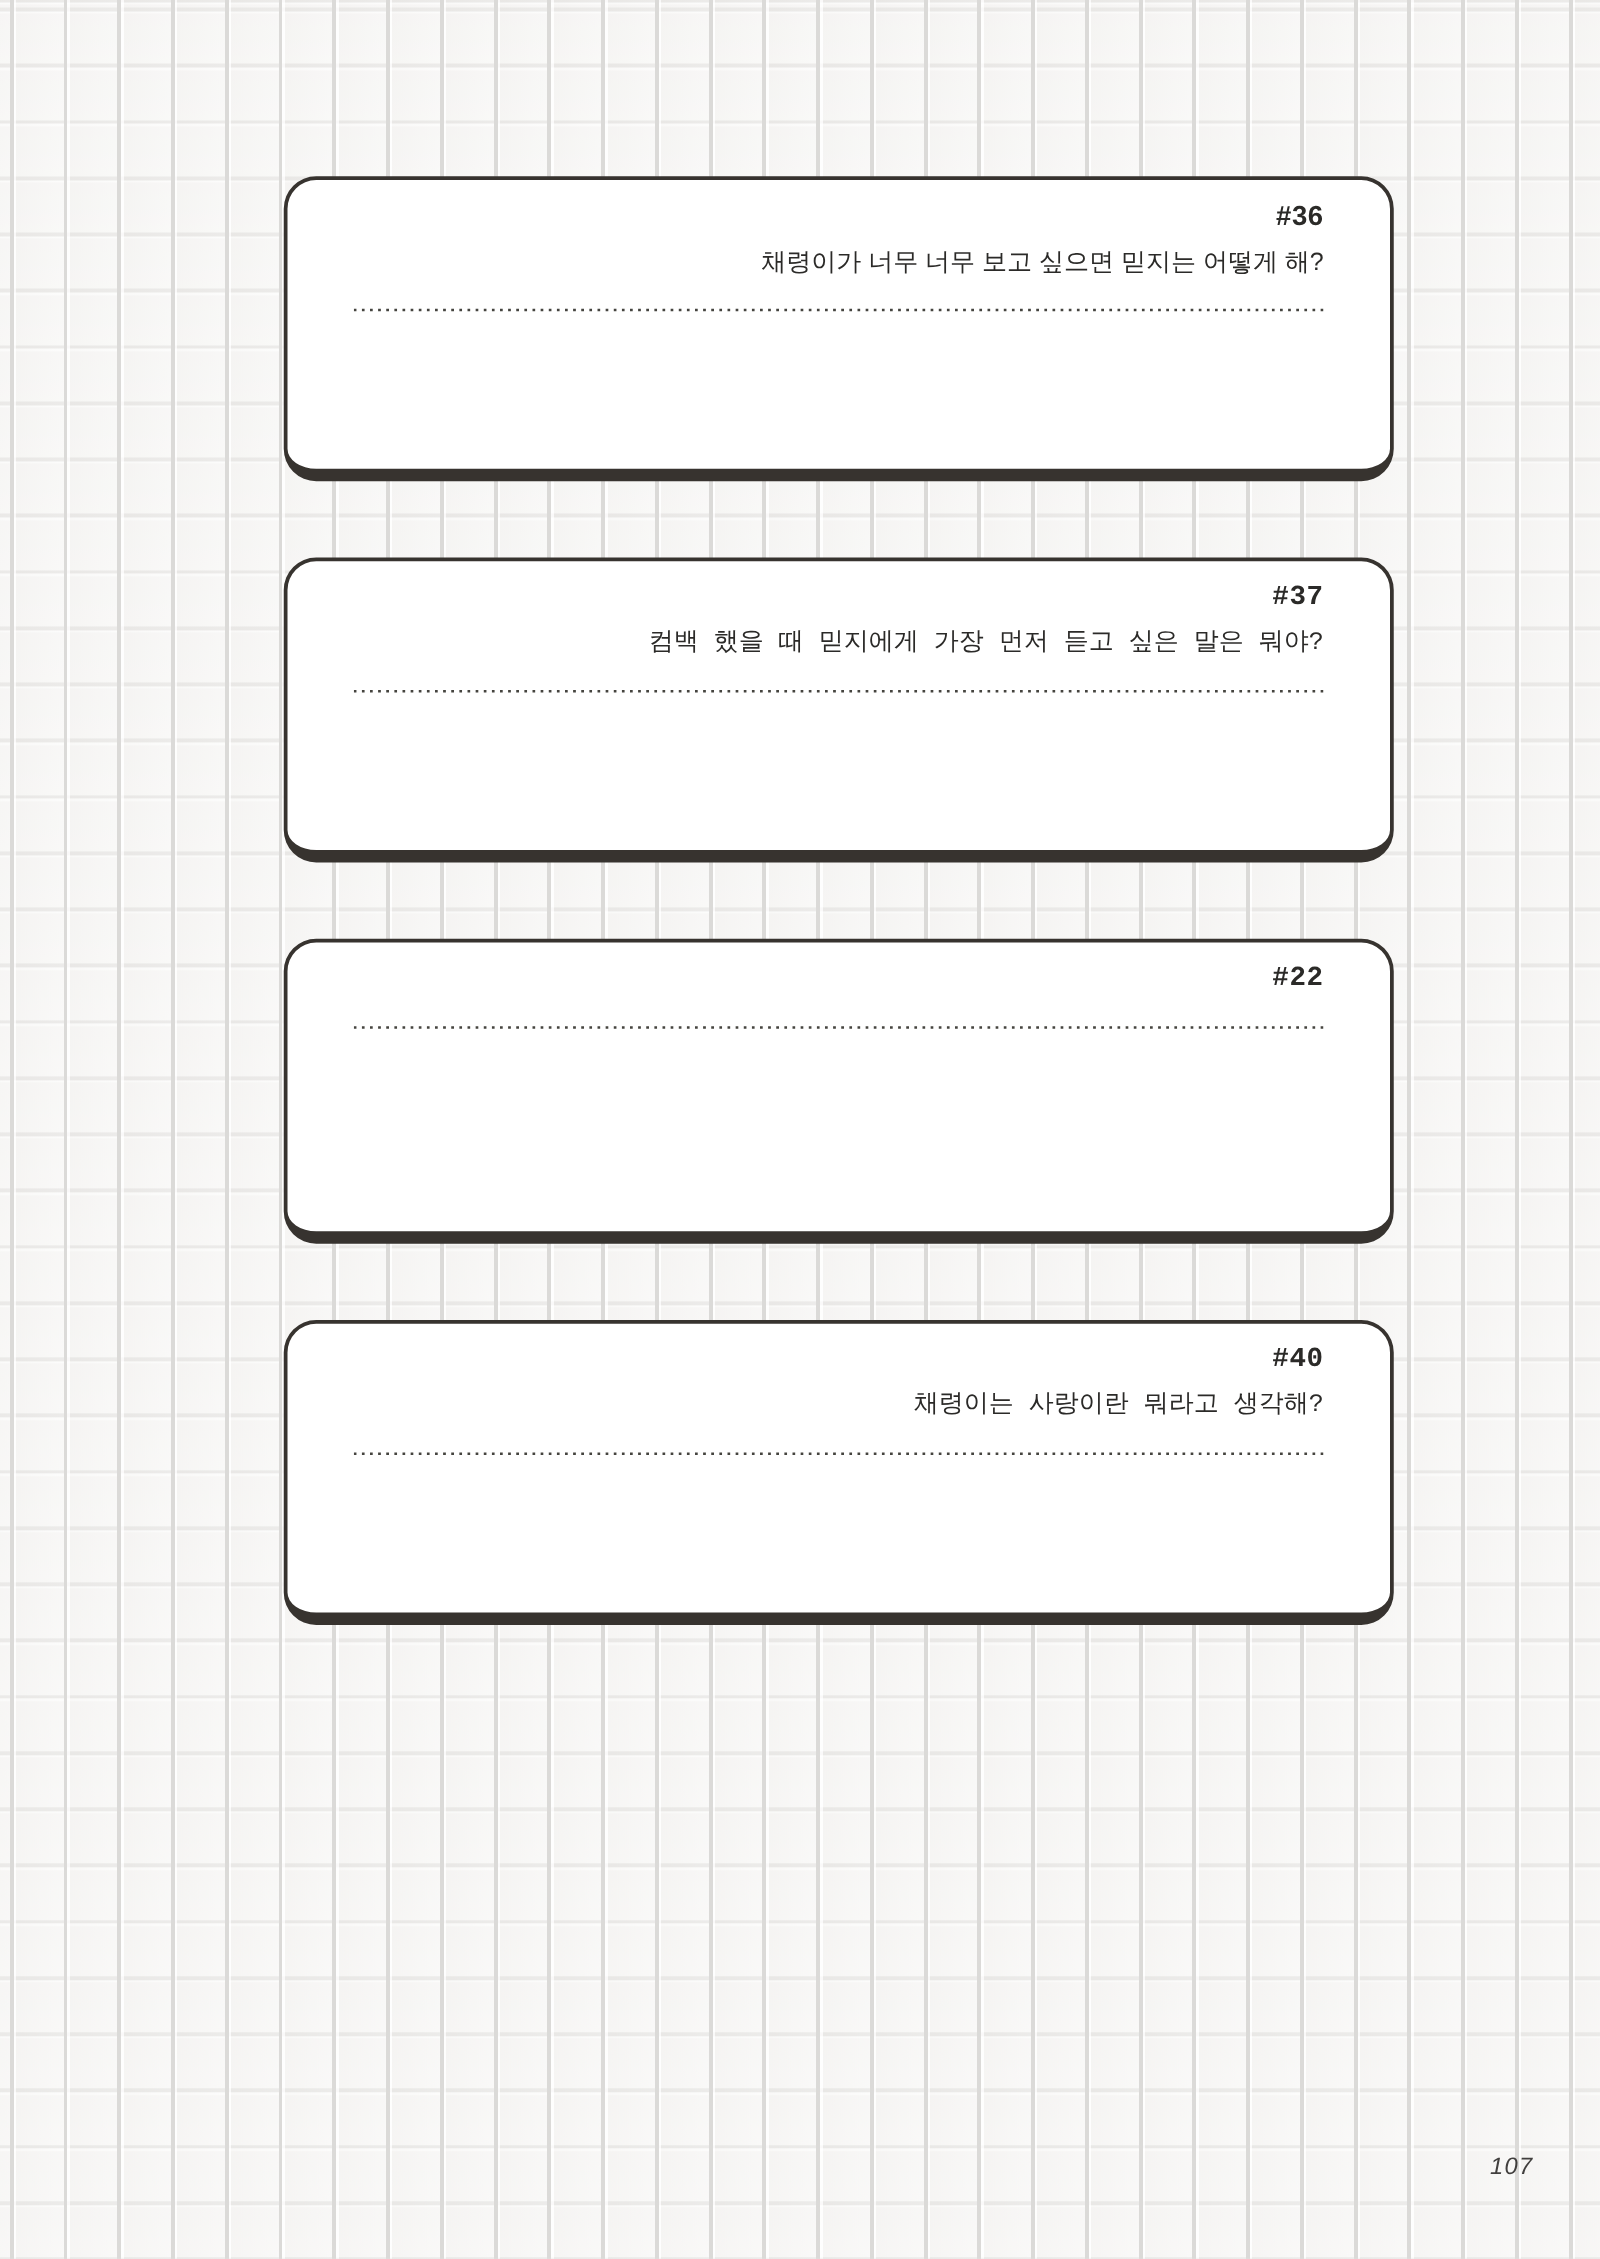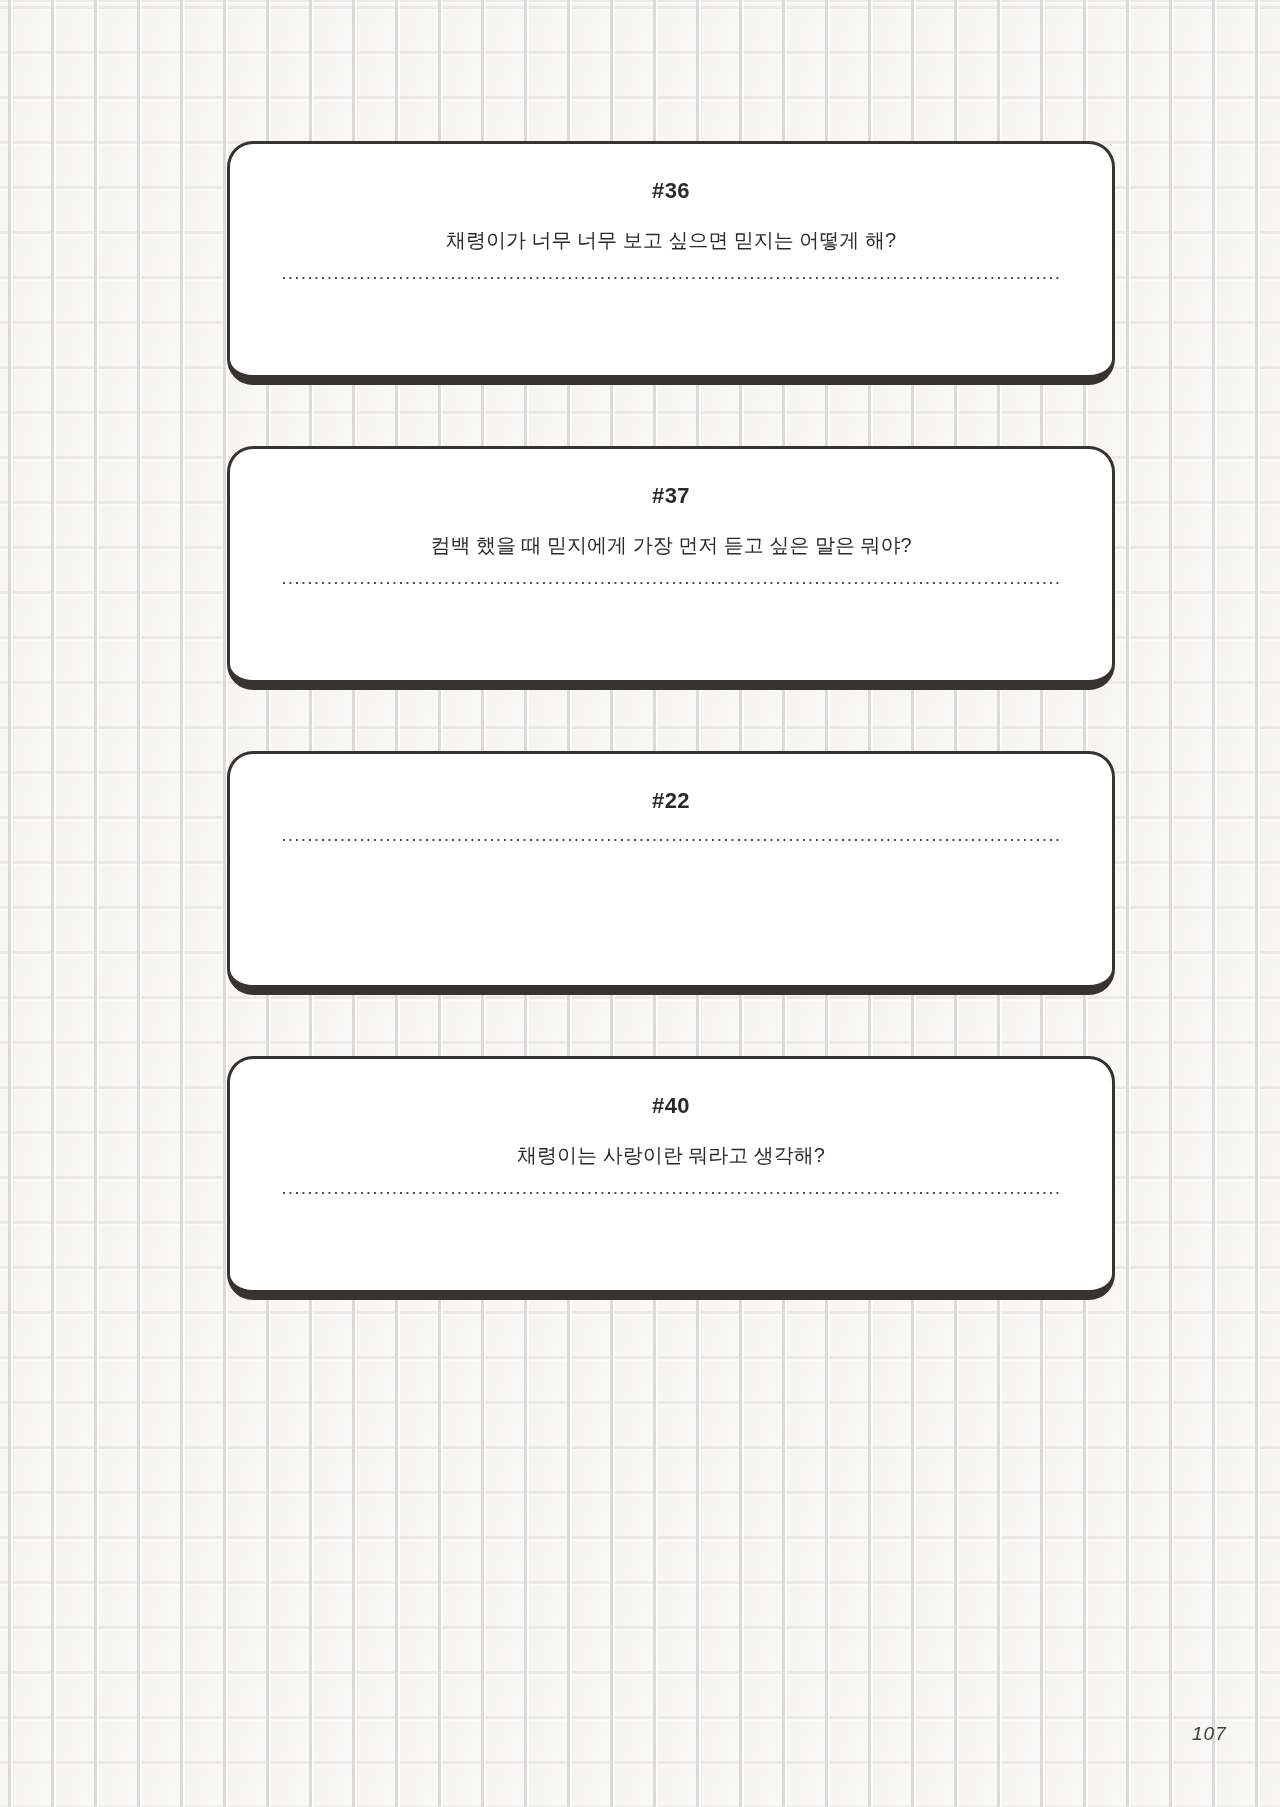--- a/index.html
+++ b/index.html
@@ -41,33 +41,33 @@
     left: 227px;
     top: 141px;
     width: 888px;
   }
   .card {
     height: 244px;
     background: var(--card-background);
     border: 3px solid var(--card-border);
     border-bottom-width: 10px;
     border-radius: 26px;
-    padding: 32px 53px 0 53px;
-    text-align: center;
+    padding: 14px 53px 0 53px;
+    text-align: right;
   }
-  .card + .card { margin-top: 61px; }
+  .card + .card { margin-top: 61px; font-family: Liberation Mono, monospace; }
   .card-number {
     font-size: 22px;
     line-height: 30px;
     font-weight: 600;
     letter-spacing: 0.5px;
     color: var(--text);
   }
   .card-question {
-    margin-top: 20px;
+    margin-top: 8px;
     font-size: 20px;
     line-height: 28px;
     font-weight: 400;
     color: var(--text);
   }
   .answer-line {
     margin-top: 22px;
     height: 3px;
     background-image: repeating-linear-gradient(90deg,
       var(--dotted-line) 0px, var(--dotted-line) 2.2px,

